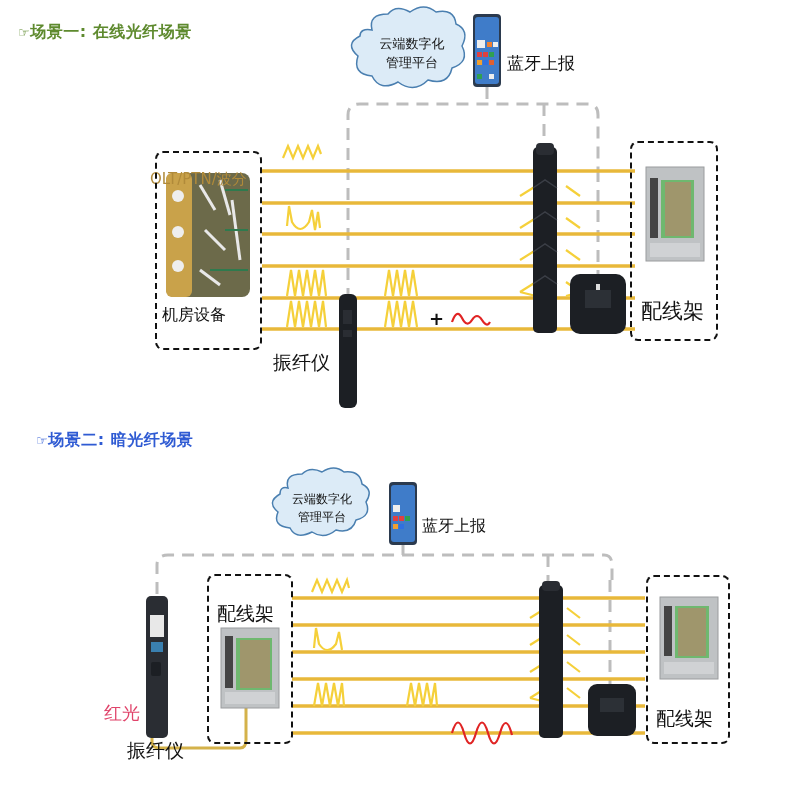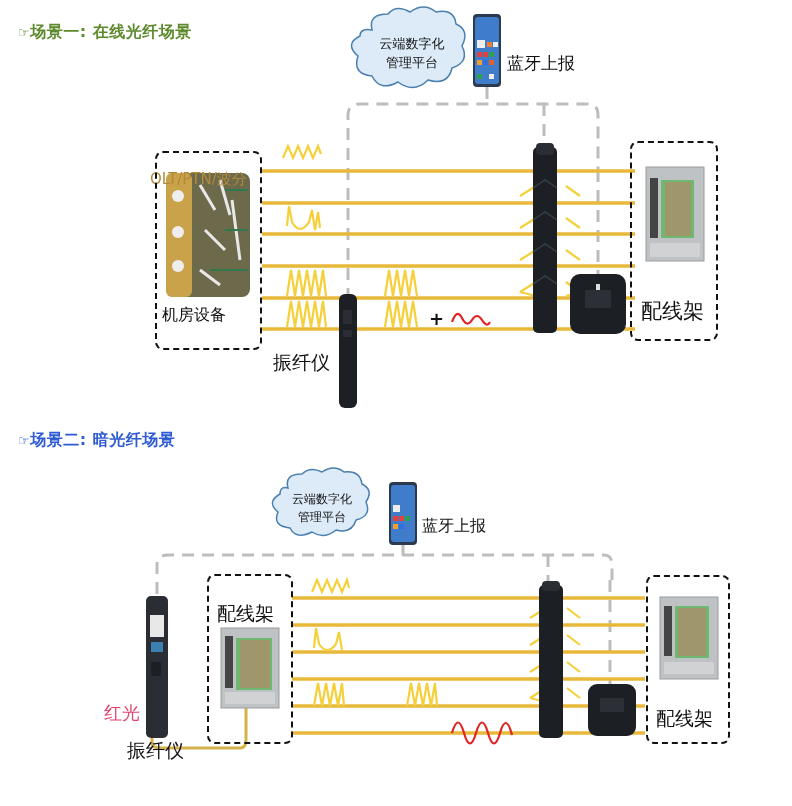--- a/index.html
+++ b/index.html
@@ -126,21 +126,21 @@
 
 <div class="dashbox" style="left:155px;top:151px;width:107px;height:199px;"></div>
 <div class="abs label" style="left:162px;top:305px;font-size:16px;">机房设备</div>
 
 <div class="abs label" style="left:429px;top:308px;font-size:18px;font-weight:bold;">+</div>
 <div class="abs label" style="left:273px;top:350px;font-size:19px;">振纤仪</div>
 
 <div class="dashbox" style="left:630px;top:141px;width:88px;height:200px;"></div>
 <div class="abs label" style="left:641px;top:297px;font-size:21px;">配线架</div>
 
-<div class="abs title" style="left:18px;top:430px;color:#2F5BD3;">
+<div class="abs title" style="left:36px;top:430px;color:#2F5BD3;">
   <span style="font-size:13px;font-weight:normal;">☞</span><span>场景二: 暗光纤场景</span>
 </div>
 
 <svg class="layer" width="792" height="806">
   <g stroke="#BDBDBD" stroke-width="3" fill="none" stroke-dasharray="12,8">
     <path d="M157 594 L157 565 Q157 555 168 555 L604 555 Q612 555 612 565 L612 580"></path>
     <path d="M403 545 L403 555"></path>
     <path d="M548 555 L548 585"></path>
     <path d="M610 580 L610 685"></path>
   </g>

